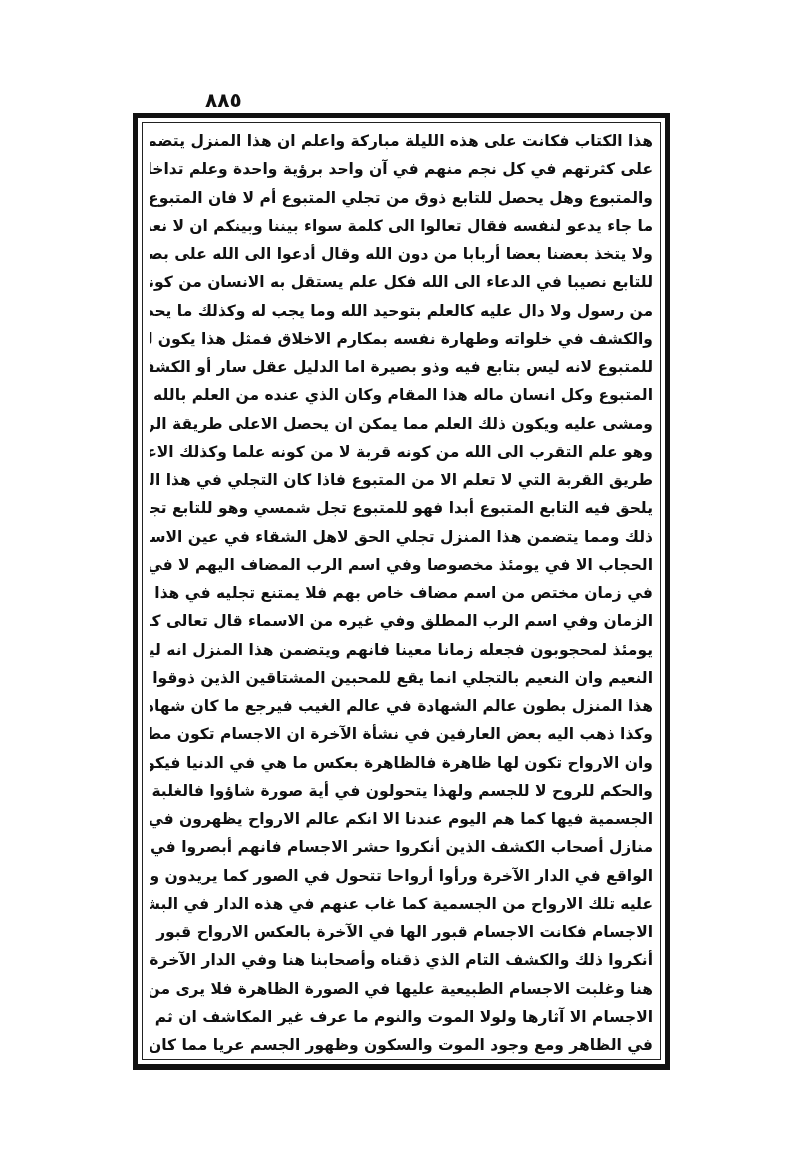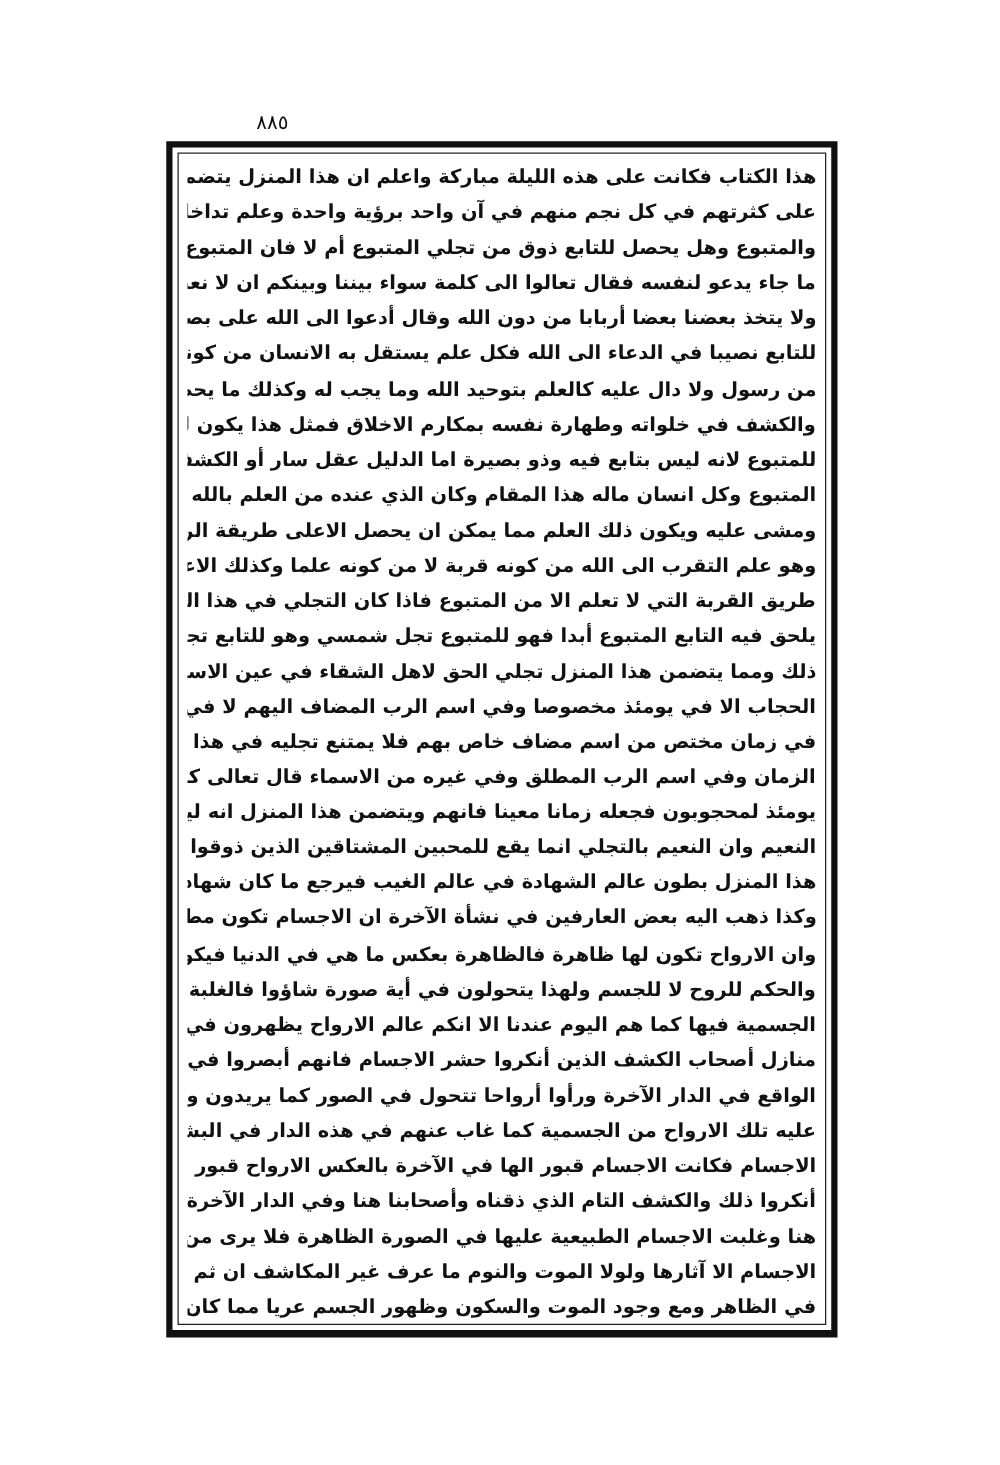--- a/index.html
+++ b/index.html
@@ -12,22 +12,22 @@
     height: 1172px;
     position: relative;
     overflow: hidden;
     font-family: "DejaVu Sans", sans-serif;
     color: #111111;
   }
   .page-number {
     position: absolute;
     left: 205px;
     top: 88px;
-    font-size: 16px;
-    font-weight: normal;
+    font-size: 20px;
+    font-weight: bold;
     letter-spacing: 1px;
     color: #111;
   }
   .frame-outer {
     position: absolute;
     left: 133px;
     top: 113px;
     width: 537px;
     height: 957px;
     box-sizing: border-box;

